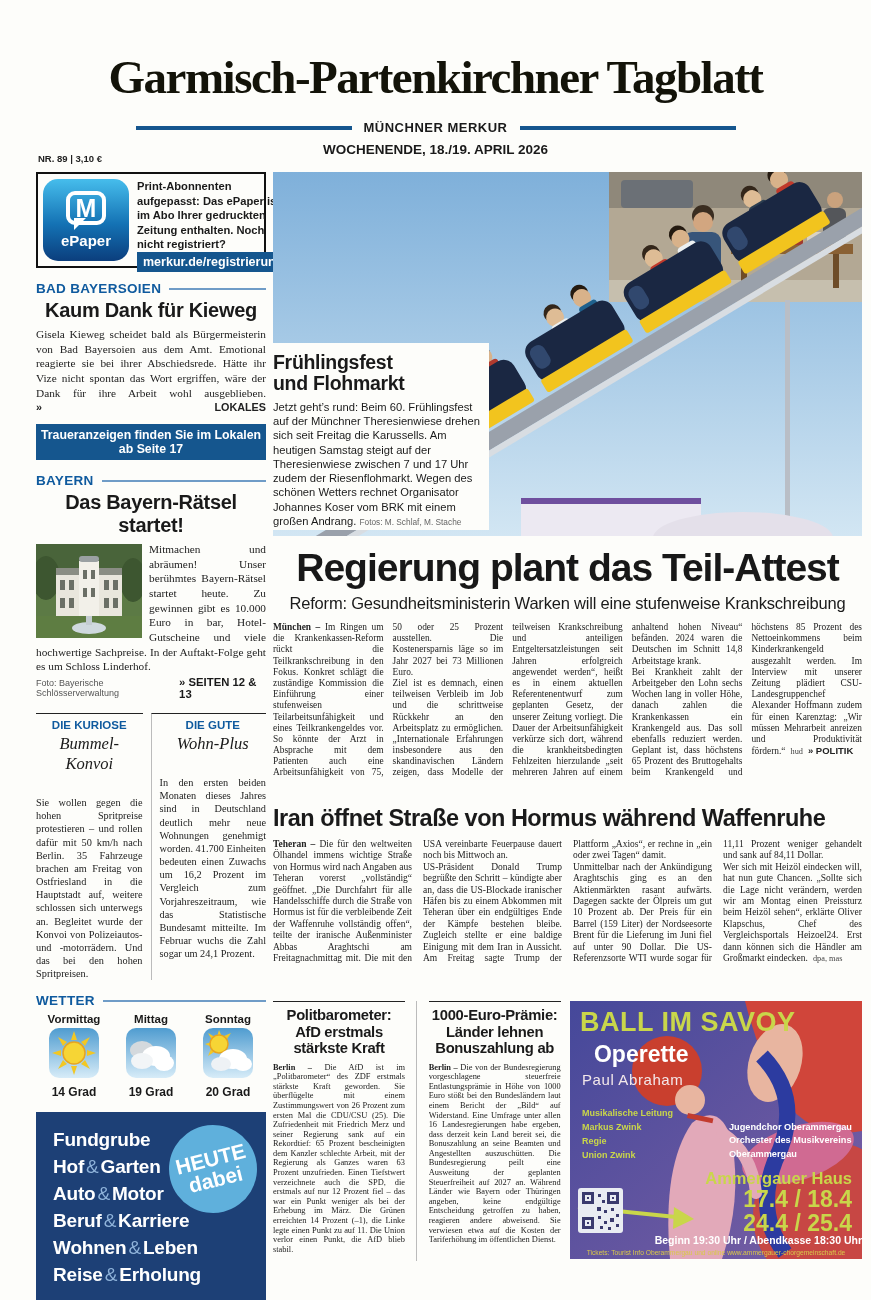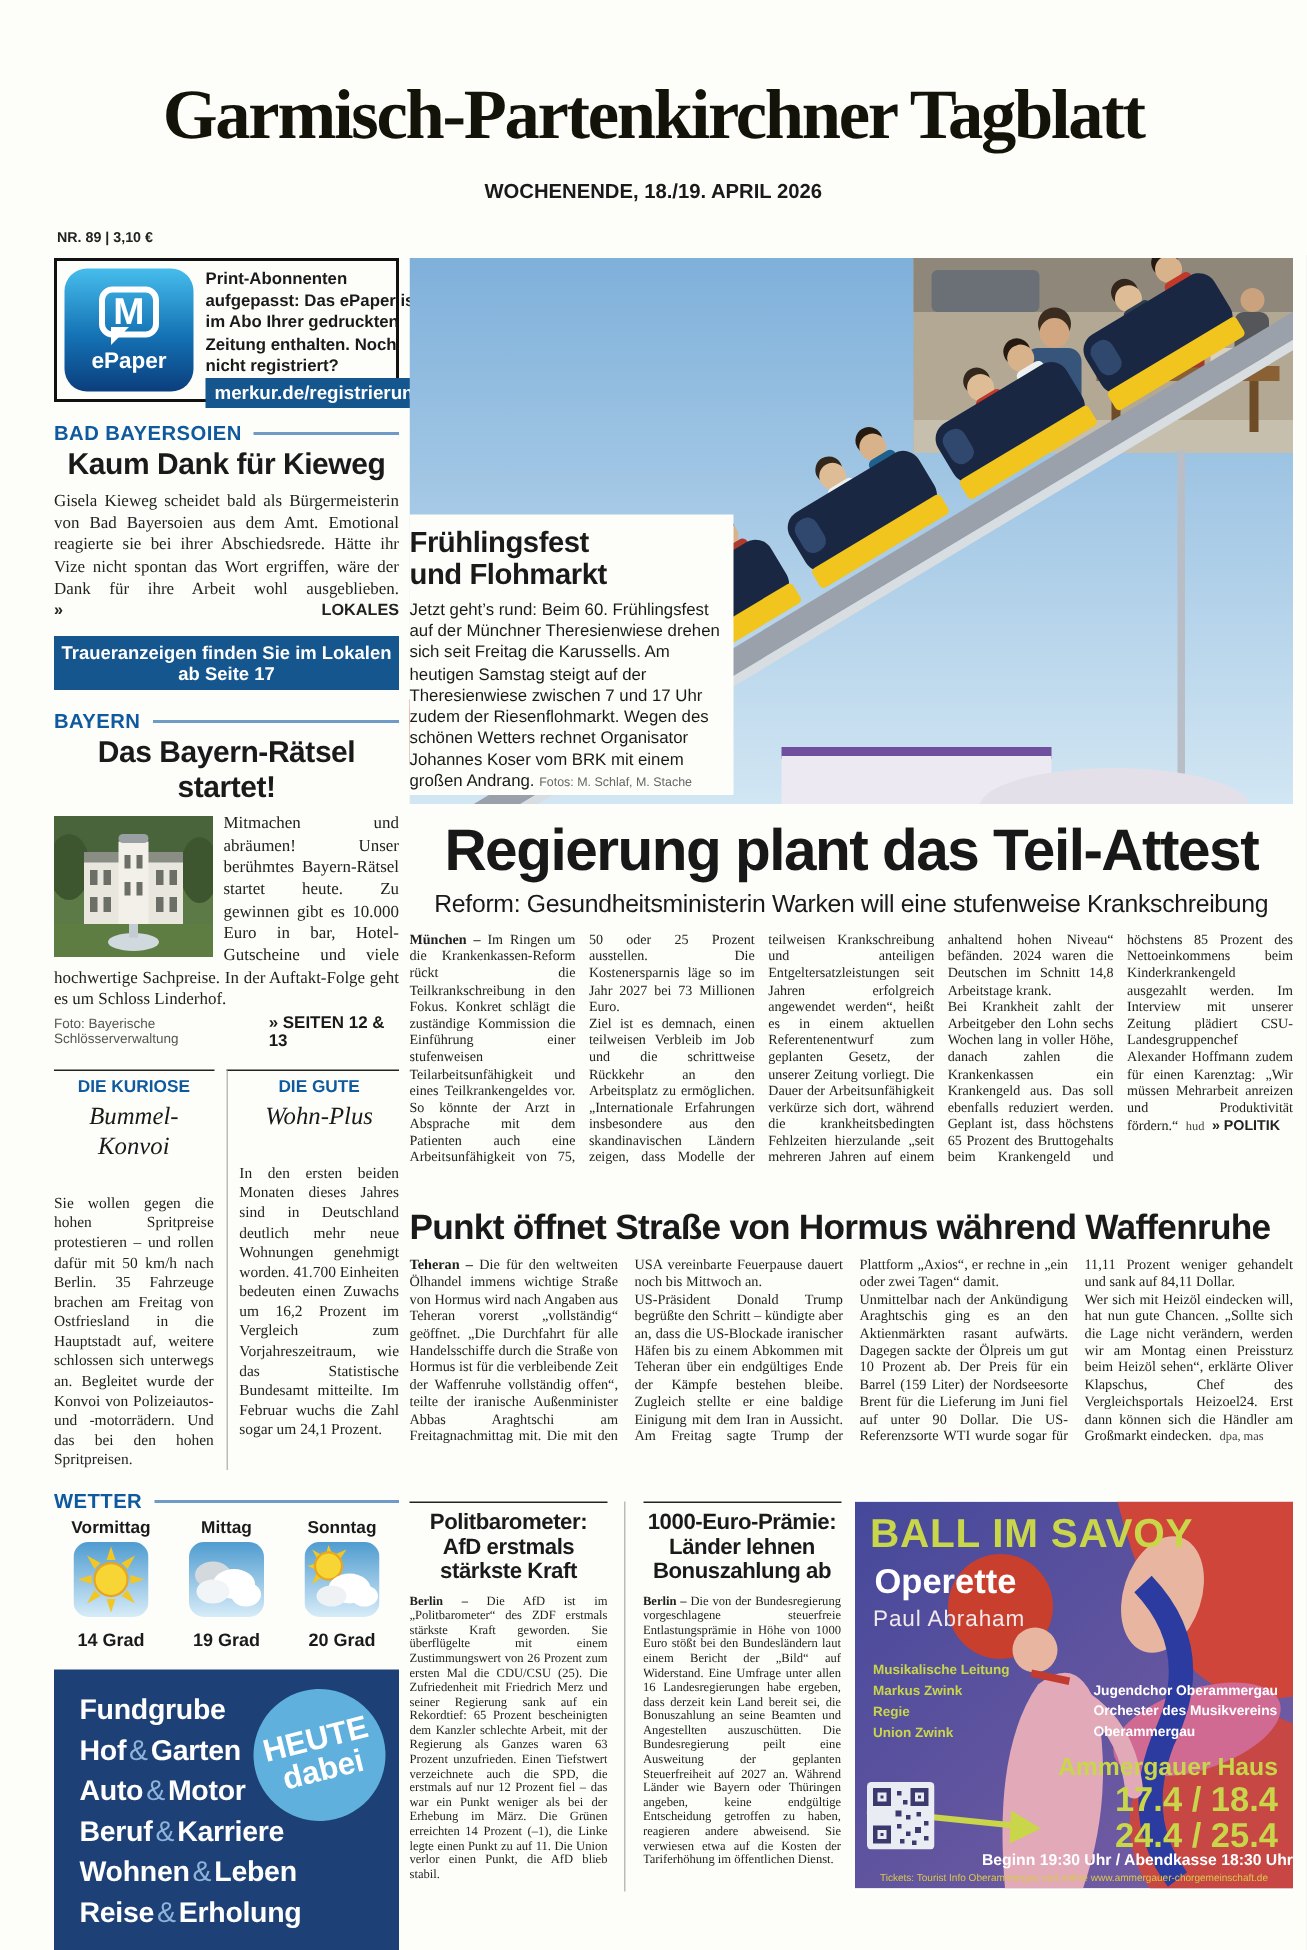--- a/index.html
+++ b/index.html
@@ -119,21 +119,21 @@
   .sub-head { text-align:center; font-weight:bold; font-size:14.8px; line-height:1.12;
     white-space:pre-line; letter-spacing:-.3px; }
   .sub-body { margin-top:6px; font-family:"Liberation Serif",serif; font-size:8.4px;
     line-height:1.14; text-align:justify; hyphens:auto; height:198px; overflow:hidden; color:#222; }
 
   
   .ad { width:292px; height:258px; position:relative; overflow:hidden; }
   .ad svg.adbg { position:absolute; inset:0; }
   .ad-title { position:absolute; left:10px; top:6px; color:#c9d64a; font-weight:bold;
     font-size:27px; letter-spacing:.5px; }
-  .ad-genre { position:absolute; left:13px; top:40px; color:#fff; font-weight:bold; font-size:23px; }
+  .ad-genre { position:absolute; left:24px; top:40px; color:#fff; font-weight:bold; font-size:23px; }
   .ad-author { position:absolute; left:12px; top:70px; color:#f3e8ea; font-size:15px; letter-spacing:.6px; }
   .ad-credits { position:absolute; left:12px; top:106px; color:#c9d64a; font-size:9px;
     font-weight:bold; line-height:1.55; white-space:pre-line; }
   .ad-ensemble { position:absolute; right:10px; top:120px; color:#fff; font-size:9.2px;
     font-weight:bold; text-align:left; line-height:1.45; white-space:pre-line; }
   .ad-venue { position:absolute; right:10px; top:168px; color:#c9d64a; font-weight:bold; font-size:16.5px; }
   .ad-dates { position:absolute; right:10px; top:186px; color:#c9d64a; font-weight:bold;
     font-size:23px; line-height:1.05; text-align:right; white-space:pre-line; }
   .ad-times { position:absolute; left:0; right:0; bottom:13px; text-align:right; color:#fff;
     font-weight:bold; font-size:10.5px; }
@@ -142,20 +142,25 @@
   .ad-qr { position:absolute; left:8px; bottom:26px; width:45px; height:45px; }
 </style>
 </head>
 <body>
 
 <div class="page">
 
   <div class="masthead">Garmisch-Partenkirchner Tagblatt</div>
   <div class="info-row">
     <div class="issue">NR. 89 | 3,10 €</div>
+    <div class="brand-row">
+      <div class="rule"></div>
+      <div class="brand">MÜNCHNER MERKUR</div>
+      <div class="rule"></div>
+    </div>
     <div class="edition-date">WOCHENENDE, 18./19. APRIL 2026</div>
   </div>
 
   <div class="content">
 
     <div class="rail">
 
       <div class="epaper">
         <div class="epaper-icon">
           <div class="m-bubble">M</div>
@@ -427,21 +432,21 @@
       </div>
 
       <div class="lead-head">Regierung plant das Teil-Attest</div>
       <div class="lead-sub">Reform: Gesundheitsministerin Warken will eine stufenweise Krankschreibung</div>
       <div class="lead-body">
         <span class="dateline">München – </span><span class="pre">Im Ringen um die Krankenkassen-Reform rückt die Teilkrankschreibung in den Fokus. Konkret schlägt die zuständige Kommission die Einführung einer stufenweisen Teilarbeitsunfähigkeit und eines Teilkrankengeldes vor. So könnte der Arzt in Absprache mit dem Patienten auch eine Arbeitsunfähigkeit von 75, 50 oder 25 Prozent ausstellen. Die Kostenersparnis läge so im Jahr 2027 bei 73 Millionen Euro.
 Ziel ist es demnach, einen teilweisen Verbleib im Job und die schrittweise Rückkehr an den Arbeitsplatz zu ermöglichen. „Internationale Erfahrungen insbesondere aus den skandinavischen Ländern zeigen, dass Modelle der teilweisen Krankschreibung und anteiligen Entgeltersatzleistungen seit Jahren erfolgreich angewendet werden“, heißt es in einem aktuellen Referentenentwurf zum geplanten Gesetz, der unserer Zeitung vorliegt. Die Dauer der Arbeitsunfähigkeit verkürze sich dort, während die krankheitsbedingten Fehlzeiten hierzulande „seit mehreren Jahren auf einem anhaltend hohen Niveau“ befänden. 2024 waren die Deutschen im Schnitt 14,8 Arbeitstage krank.
 Bei Krankheit zahlt der Arbeitgeber den Lohn sechs Wochen lang in voller Höhe, danach zahlen die Krankenkassen ein Krankengeld aus. Das soll ebenfalls reduziert werden. Geplant ist, dass höchstens 65 Prozent des Bruttogehalts beim Krankengeld und höchstens 85 Prozent des Nettoeinkommens beim Kinderkrankengeld ausgezahlt werden. Im Interview mit unserer Zeitung plädiert CSU-Landesgruppenchef Alexander Hoffmann zudem für einen Karenztag: „Wir müssen Mehrarbeit anreizen und Produktivität fördern.“</span><span class="sig">hud</span><span class="art-ref">» POLITIK</span>
       </div>
 
-      <div class="iran-head">Punkt öffnet Straße von Hormus während Waffenruhe</div>
+      <div class="iran-head">Iran öffnet Straße von Hormus während Waffenruhe</div>
       <div class="iran-body">
         <span class="dateline">Teheran – </span><span class="pre">Die für den weltweiten Ölhandel immens wichtige Straße von Hormus wird nach Angaben aus Teheran vorerst „vollständig“ geöffnet. „Die Durchfahrt für alle Handelsschiffe durch die Straße von Hormus ist für die verbleibende Zeit der Waffenruhe vollständig offen“, teilte der iranische Außenminister Abbas Araghtschi am Freitagnachmittag mit. Die mit den USA vereinbarte Feuerpause dauert noch bis Mittwoch an.
 US-Präsident Donald Trump begrüßte den Schritt – kündigte aber an, dass die US-Blockade iranischer Häfen bis zu einem Abkommen mit Teheran über ein endgültiges Ende der Kämpfe bestehen bleibe. Zugleich stellte er eine baldige Einigung mit dem Iran in Aussicht. Am Freitag sagte Trump der Plattform „Axios“, er rechne in „ein oder zwei Tagen“ damit.
 Unmittelbar nach der Ankündigung Araghtschis ging es an den Aktienmärkten rasant aufwärts. Dagegen sackte der Ölpreis um gut 10 Prozent ab. Der Preis für ein Barrel (159 Liter) der Nordseesorte Brent für die Lieferung im Juni fiel auf unter 90 Dollar. Die US-Referenzsorte WTI wurde sogar für 11,11 Prozent weniger gehandelt und sank auf 84,11 Dollar.
 Wer sich mit Heizöl eindecken will, hat nun gute Chancen. „Sollte sich die Lage nicht verändern, werden wir am Montag einen Preissturz beim Heizöl sehen“, erklärte Oliver Klapschus, Chef des Vergleichsportals Heizoel24. Erst dann können sich die Händler am Großmarkt eindecken.</span><span class="sig">dpa, mas</span>
       </div>
 
       <div class="bottom">
         <div class="sub-article">
           <div class="sub-head">Politbarometer:

